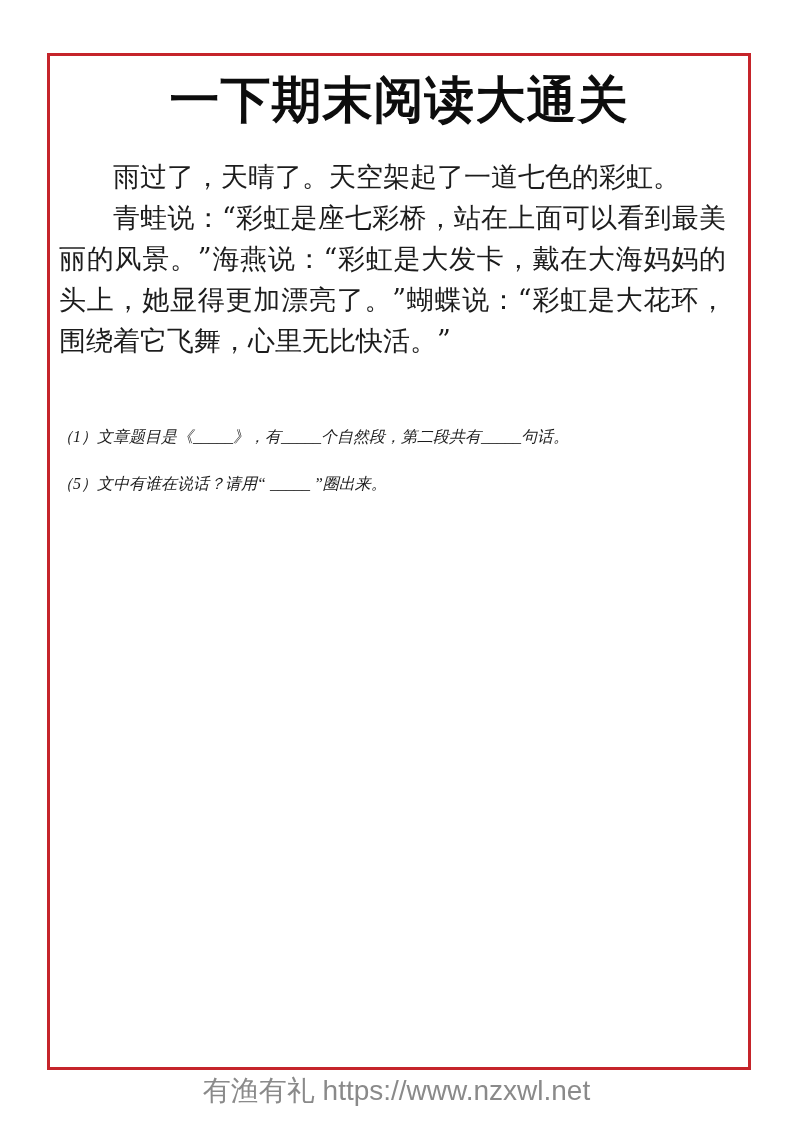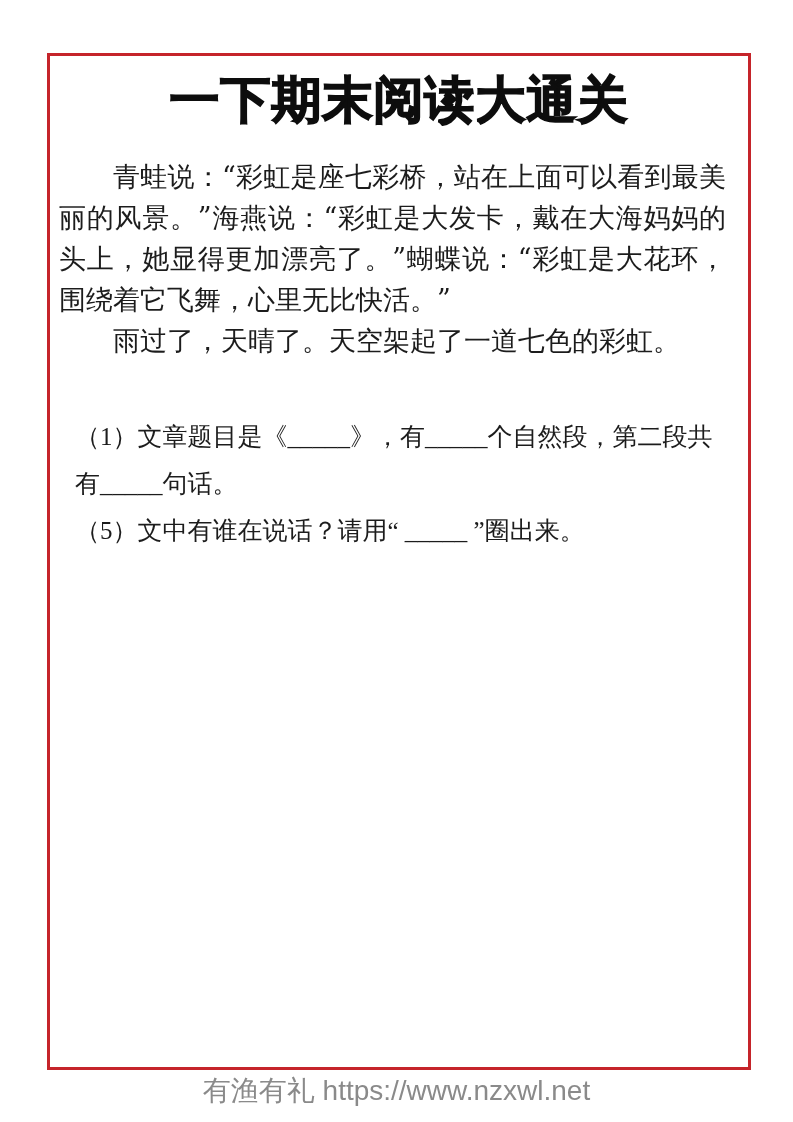--- a/index.html
+++ b/index.html
@@ -24,21 +24,21 @@
     height: 1011px;
     border: 3px solid var(--border_red, #c5242a);
     box-sizing: content-box;
   }
   .title {
     margin: 16px 0 0 0;
     text-align: center;
     font-family: "Liberation Sans", "DejaVu Sans", sans-serif;
     font-size: 50px;
     line-height: 56px;
-    font-weight: 700;
+    font-weight: 400;
     color: var(--title_black, #0d0d0d);
     letter-spacing: 1px;
     -webkit-text-stroke: 1.5px var(--title_black, #0d0d0d);
   }
   .subtitle {
     margin-top: 2px;
     text-align: center;
     font-family: "Liberation Sans", "DejaVu Sans", sans-serif;
     font-size: 28px;
     line-height: 32px;
@@ -52,24 +52,25 @@
     font-size: 27px;
     line-height: 41px;
     text-align: justify;
   }
   .passage p {
     margin: 0;
     text-indent: 2em;
   }
   .questions {
     margin-top: 52px;
-    padding: 0 20px 0 25px;
+    padding: 0 20px 0 7px;
     font-family: "Liberation Serif", "DejaVu Serif", serif;
-    font-size: 25px;
+    font-size: 16px;
     line-height: 47px;
+    font-style: italic;
   }
   .questions p {
     margin: 0;
   }
   .footer {
     position: absolute;
     left: 0;
     top: 1072px;
     width: 100%;
     text-align: center;
@@ -78,22 +79,22 @@
     color: var(--footer_gray, #8a8a8a);
   }
 </style>
 </head>
 <body>
 
 <div class="page">
   <div class="frame">
     <h1 class="title">一下期末阅读大通关</h1>
     <div class="passage">
+      <p>雨过了，天晴了。天空架起了一道七色的彩虹。</p>
       <p>青蛙说：“彩虹是座七彩桥，站在上面可以看到最美丽的风景。”海燕说：“彩虹是大发卡，戴在大海妈妈的头上，她显得更加漂亮了。”蝴蝶说：“彩虹是大花环，围绕着它飞舞，心里无比快活。”</p>
-      <p>雨过了，天晴了。天空架起了一道七色的彩虹。</p>
     </div>
     <div class="questions">
       <p>（1）文章题目是《_____》，有_____个自然段，第二段共有_____句话。</p>
       <p>（5）文中有谁在说话？请用“ _____ ”圈出来。</p>
     </div>
   </div>
   <div class="footer">有渔有礼 https://www.nzxwl.net</div>
 </div>
 
 </body></html>

